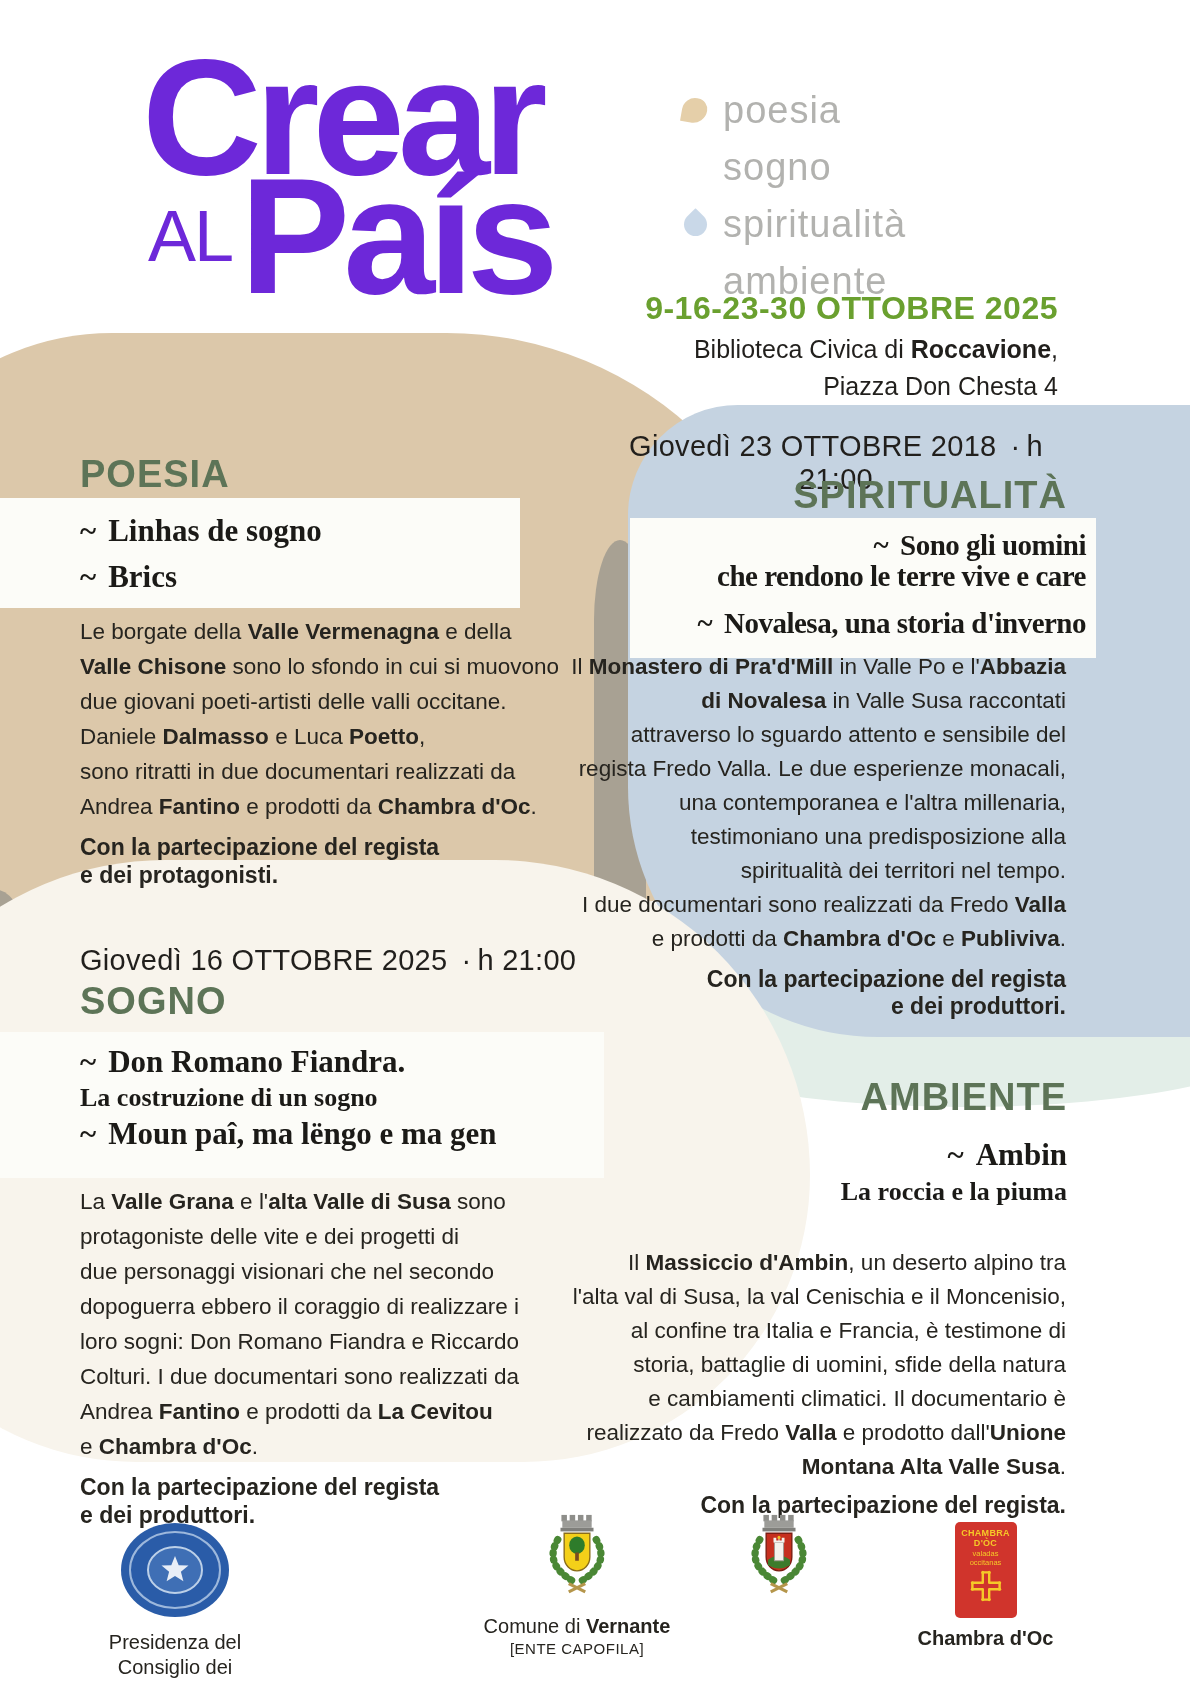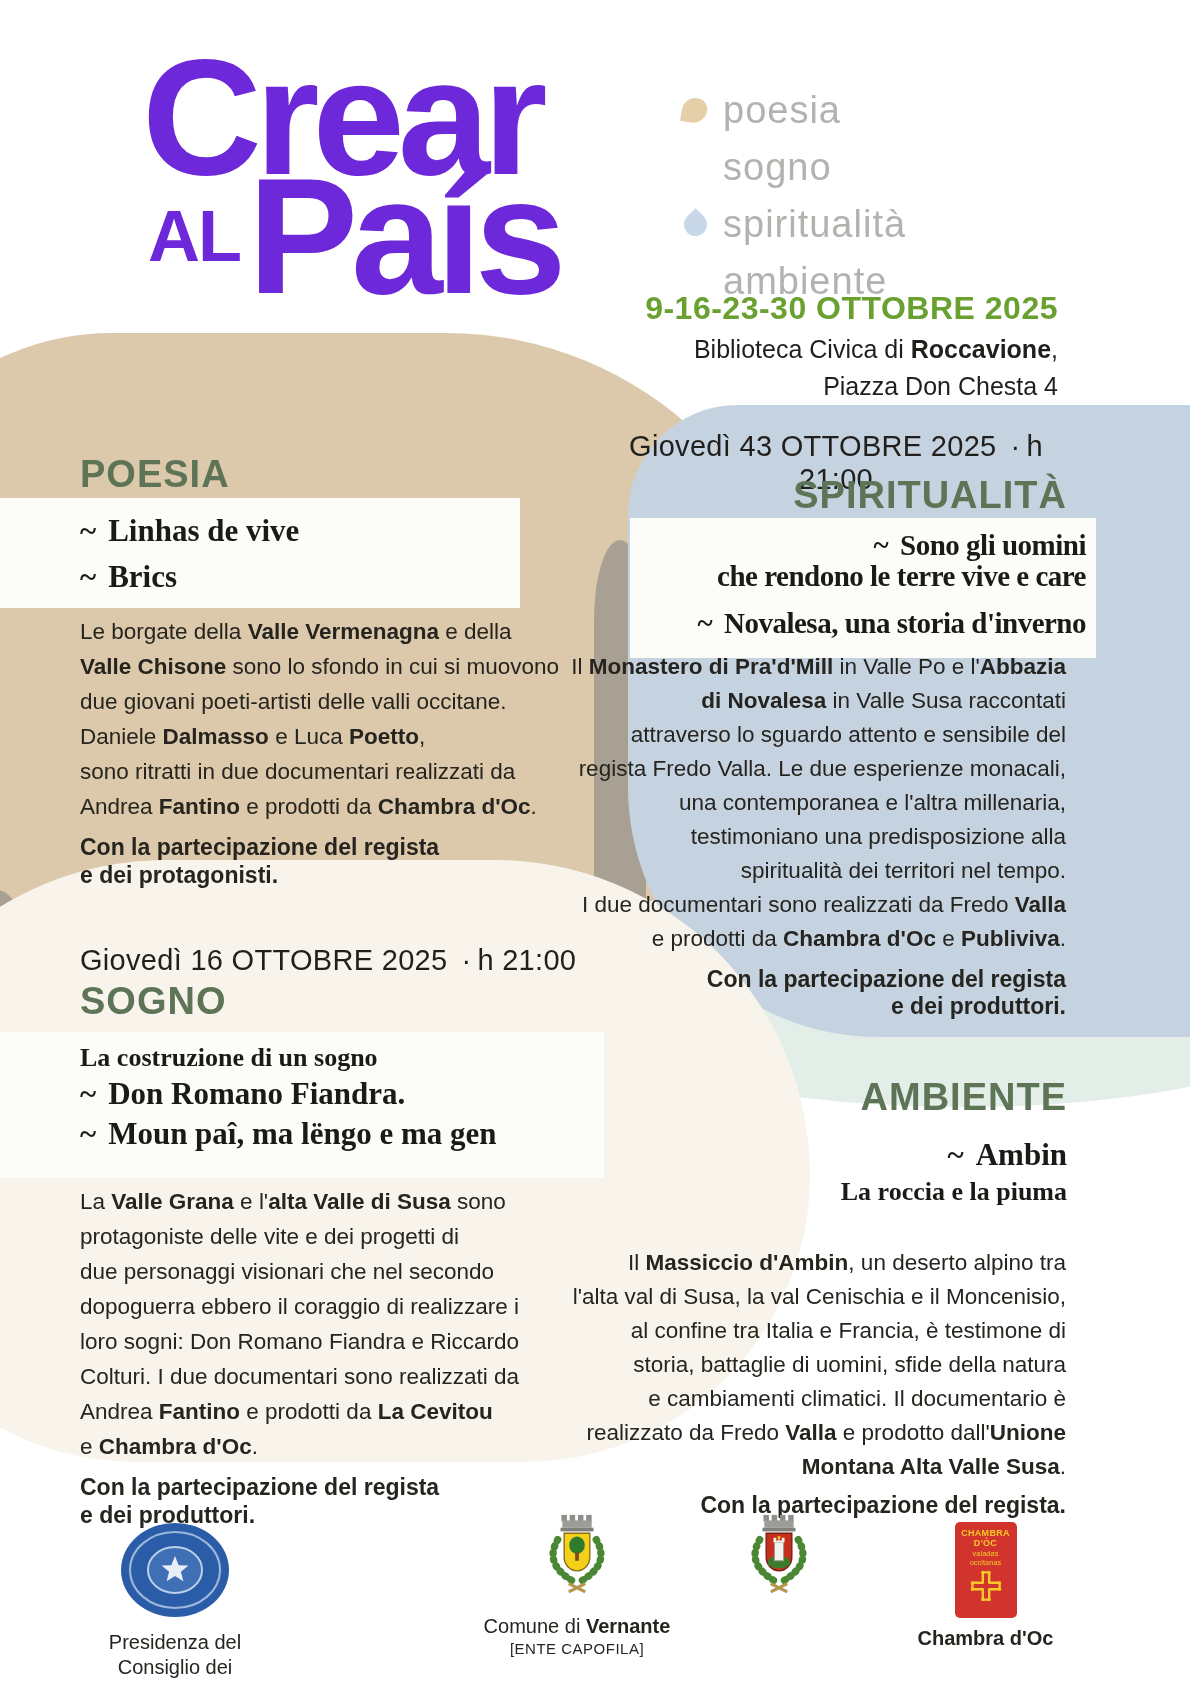--- a/index.html
+++ b/index.html
@@ -17,21 +17,21 @@
   .b-mint{left:638px;top:962px;width:650px;height:145px;background:#e3eee8;
          border-radius:50%;z-index:2;}
   .b-blue{left:628px;top:405px;width:640px;height:632px;background:#c5d3e1;
          border-radius:110px 0 0 250px;z-index:3;}
   .b-cream{left:-150px;top:860px;width:960px;height:602px;background:#f8f4ec;
          border-radius:330px 330px 300px 300px;z-index:3;}
   
   .brand{position:absolute;left:142px;top:34px;z-index:10;color:#6d28d9;}
   .brand-l1{font-size:166px;font-weight:800;letter-spacing:-7px;line-height:1;}
   .brand-l2{display:flex;align-items:flex-start;margin-top:-46px;}
-  .brand-al{font-size:72px;font-weight:700;letter-spacing:-2px;line-height:1;margin:46px 8px 0 6px;}
+  .brand-al{font-size:72px;font-weight:400;letter-spacing:-2px;line-height:1;margin:46px 8px 0 6px;}
   .brand-pais{font-size:165px;font-weight:800;letter-spacing:-7px;line-height:1;}
   
   .themes{position:absolute;left:642px;top:66px;list-style:none;z-index:10;}
   .themes li{display:flex;align-items:center;height:57px;gap:16px;
              font-size:38px;font-weight:300;letter-spacing:1px;color:#b2b2af;}
   .drop{width:25px;height:25px;flex:0 0 auto;}
   .drop-tan{background:#e5cfa9;border-radius:55% 45% 60% 2%;transform:rotate(10deg);}
   .drop-blue{background:#c9d8e8;border-radius:2% 50% 50% 50%;transform:rotate(45deg);width:23px;height:23px;margin-left:2px;}
   .drop-none{visibility:hidden;}
   
@@ -148,58 +148,58 @@
   </ul>
 
   <div class="header-right">
     <div class="big-dates">9-16-23-30 OTTOBRE 2025</div>
     <div class="venue">Biblioteca Civica di <b>Roccavione</b>,</div>
     <div class="venue">Piazza Don Chesta 4</div>
   </div>
 
   <div class="abs ecat e1-cat">POESIA</div>
   <div class="abs strip strip1">
-    <div class="tline"><span class="tilde">~</span><span>Linhas de vive</span></div>
+    <div class="tline"><span class="tilde">~</span><span>Linhas de sogno</span></div>
     <div class="tline"><span class="tilde">~</span><span>Brics</span></div>
   </div>
   <div class="abs body-block e1-body">
     <div class="desc">Le borgate della <b>Valle Vermenagna</b> e della
 <b>Valle Chisone</b> sono lo sfondo in cui si muovono
 due giovani poeti-artisti delle valli occitane.
 Daniele <b>Dalmasso</b> e Luca <b>Poetto</b>,
 sono ritratti in due documentari realizzati da
 Andrea <b>Fantino</b> e prodotti da <b>Chambra d'Oc</b>.</div>
     <div class="note">Con la partecipazione del regista
 e dei protagonisti.</div>
   </div>
 
   <div class="abs edate e2-date">
     <span>Giovedì 16 OTTOBRE 2025</span><span class="sep">·</span><span>h 21:00</span>
   </div>
   <div class="abs ecat e2-cat">SOGNO</div>
   <div class="abs strip strip2">
+    <div class="tline t-big"><span class="tilde">~</span><span>Don Romano Fiandra.</span></div>
     <div class="tline t-small"><span>La costruzione di un sogno</span></div>
-    <div class="tline t-big"><span class="tilde">~</span><span>Don Romano Fiandra.</span></div>
     <div class="tline t-big"><span class="tilde">~</span><span>Moun paî, ma lëngo e ma gen</span></div>
   </div>
   <div class="abs body-block e2-body">
     <div class="desc">La <b>Valle Grana</b> e l'<b>alta Valle di Susa</b> sono
 protagoniste delle vite e dei progetti di
 due personaggi visionari che nel secondo
 dopoguerra ebbero il coraggio di realizzare i
 loro sogni: Don Romano Fiandra e Riccardo
 Colturi. I due documentari sono realizzati da
 Andrea <b>Fantino</b> e prodotti da <b>La Cevitou</b>
 e <b>Chambra d'Oc</b>.</div>
     <div class="note">Con la partecipazione del regista
 e dei produttori.</div>
   </div>
 
   <div class="abs edate calign e3-date">
-    <span>Giovedì 43 OTTOBRE 2025</span><span class="sep">·</span><span>h 21:00</span>
+    <span>Giovedì 23 OTTOBRE 2018</span><span class="sep">·</span><span>h 21:00</span>
   </div>
   <div class="abs ecat ralign e3-cat">SPIRITUALITÀ</div>
   <div class="abs strip strip3">
     <div class="tline t1"><span class="tilde">~</span><span>Sono gli uomini</span></div>
     <div class="tline t2"><span>che rendono le terre vive e care</span></div>
     <div class="tline t3"><span class="tilde">~</span><span>Novalesa, una storia d'inverno</span></div>
   </div>
   <div class="abs body-block ralign e3-body">
     <div class="desc">Il <b>Monastero di Pra'd'Mill</b> in Valle Po e l'<b>Abbazia
 di Novalesa</b> in Valle Susa raccontati

